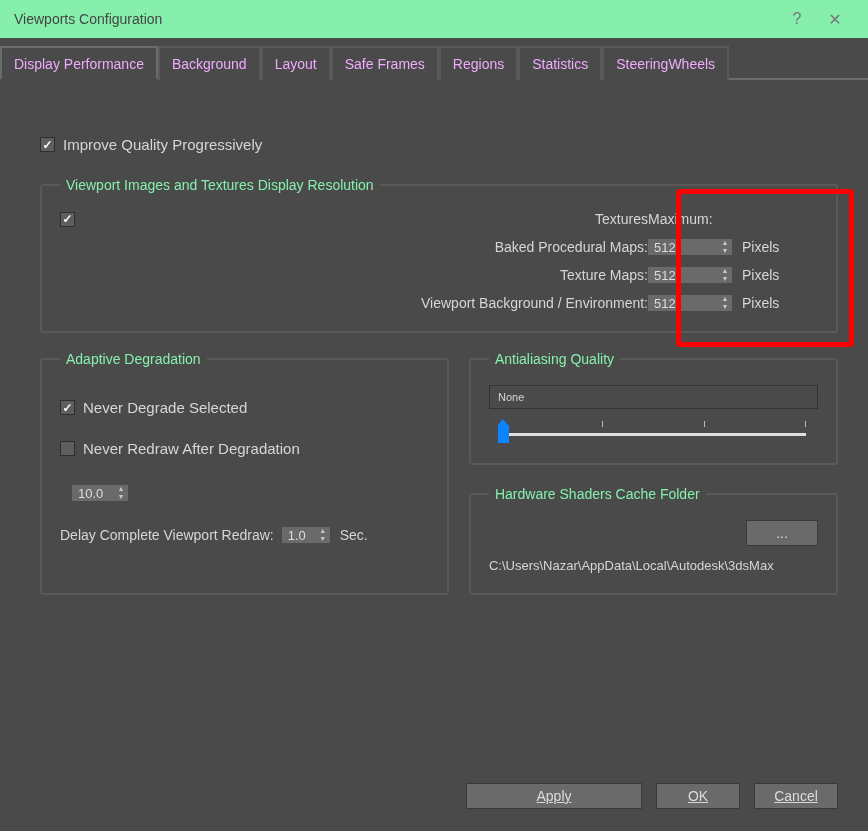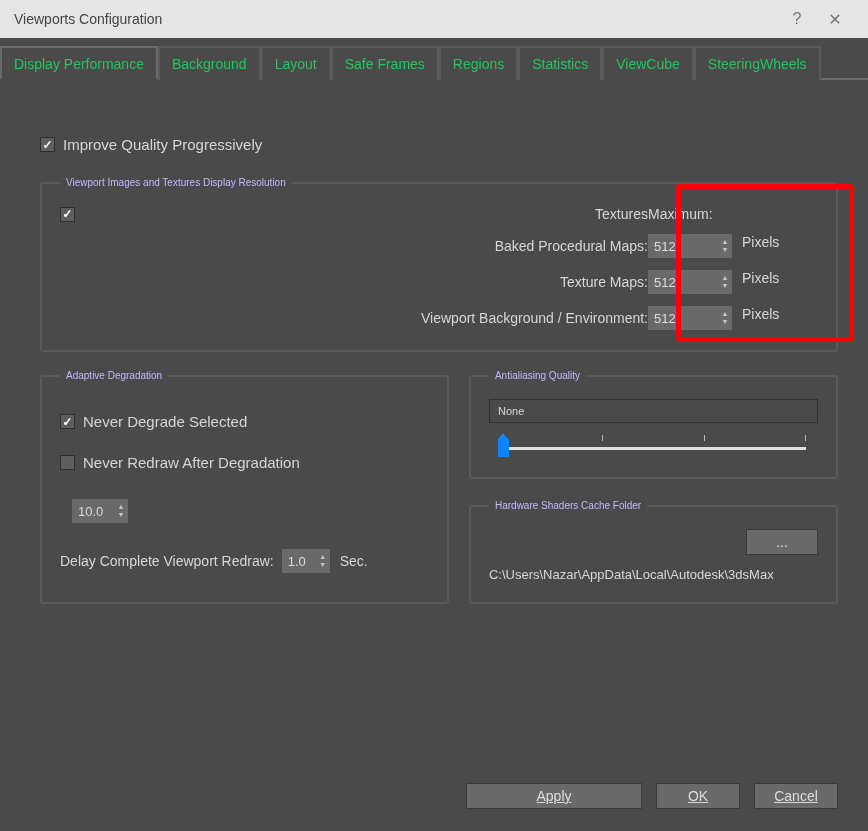--- a/index.html
+++ b/index.html
@@ -7,21 +7,21 @@
     margin: 0;
     width: 868px;
     height: 831px;
     background: #4a4a4a;
     color: #d6d6d6;
     font-size: 13px;
     overflow: hidden;
   }
   .titlebar {
     height: 38px;
-    background: #e5e5e5;
+    background: #86efac;
     display: flex;
     align-items: center;
     padding: 0 14px;
     color: #444;
     font-size: 14px;
   }
   .titlebar .spacer { flex: 1; }
   .titlebar .tb-btn {
     width: 38px;
     text-align: center;
@@ -35,21 +35,21 @@
     padding-top: 8px;
     border-bottom: 2px solid #6b6b6b;
     gap: 0;
   }
   .tab {
     padding: 8px 12px 6px 12px;
     border: 2px solid #6b6b6b;
     border-bottom: none;
     margin-bottom: -2px;
     background: #4a4a4a;
-    color: #22c55e;
+    color: #f0abfc;
     font-size: 14px;
     cursor: pointer;
   }
   .tab.active {
     background: #4a4a4a;
     border-bottom: 2px solid #4a4a4a;
   }
   .tab:not(.active) {
     border-color: #5a5a5a;
   }
@@ -77,39 +77,39 @@
     font-size: 15px;
   }
   fieldset {
     border: 2px solid #595959;
     border-radius: 3px;
     padding: 18px 18px 20px 18px;
     margin: 0 0 18px 0;
   }
   legend {
     padding: 0 6px;
-    color: #c4b5fd;
-    font-size: 10px;
+    color: #86efac;
+    font-size: 14px;
   }
   .tex-row {
     display: flex;
     align-items: center;
     margin-bottom: 12px;
     font-size: 14px;
   }
   .tex-row .label { flex: 1; text-align: right; }
   .tex-right {
     width: 170px;
     display: flex;
     align-items: flex-start;
     gap: 10px;
   }
   .spinner {
     width: 84px;
-    height: 24px;
+    height: 16px;
     display: inline-flex;
     align-items: stretch;
     background: #6a6a6a;
   }
   .spinner .val {
     flex: 1;
     padding: 0 6px;
     display: flex;
     align-items: center;
     color: #dcdcdc;
@@ -197,21 +197,20 @@
   <span class="tb-btn">✕</span>
 </div>
 
 <div class="tabs">
   <div class="tab active">Display Performance</div>
   <div class="tab">Background</div>
   <div class="tab">Layout</div>
   <div class="tab">Safe Frames</div>
   <div class="tab">Regions</div>
   <div class="tab">Statistics</div>
-  <div class="tab">ViewCube</div>
   <div class="tab">SteeringWheels</div>
 </div>
 
 <div class="content">
 
   <div class="row-check">
     <span class="checkbox checked"></span>
     <span>Improve Quality Progressively</span>
   </div>
 

